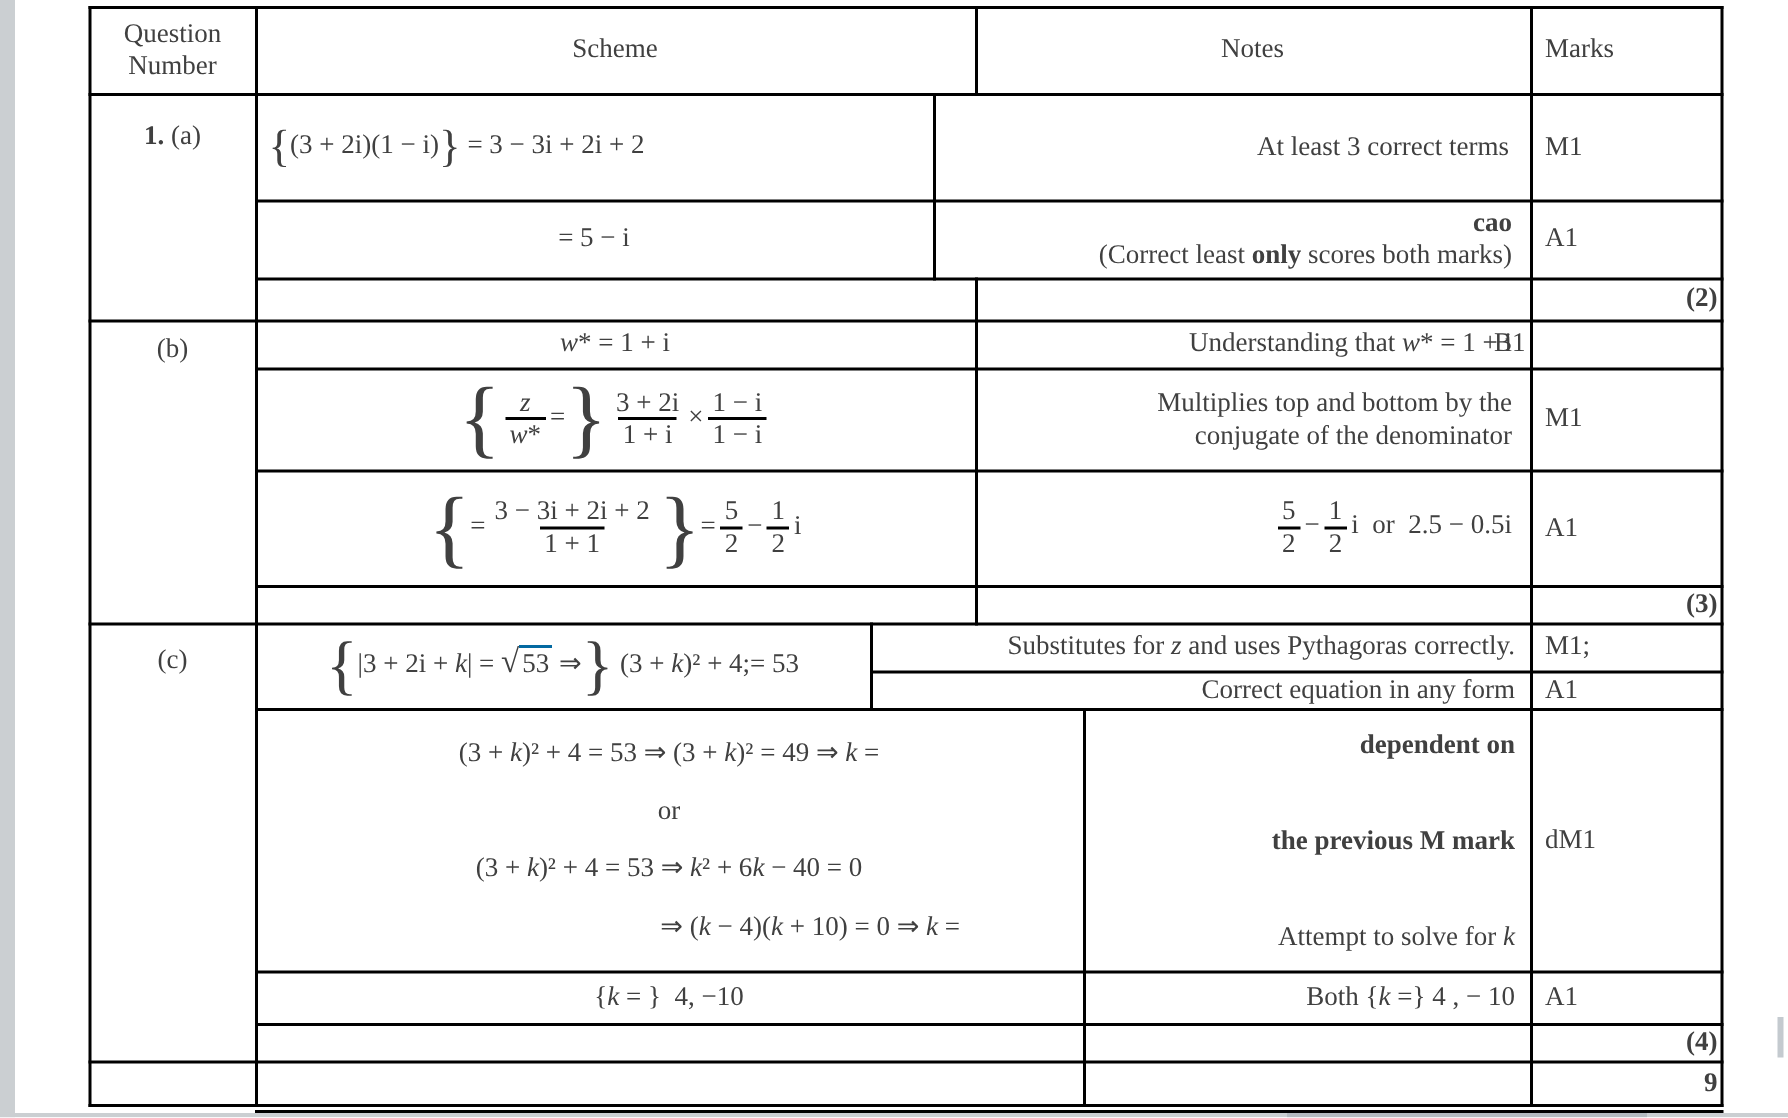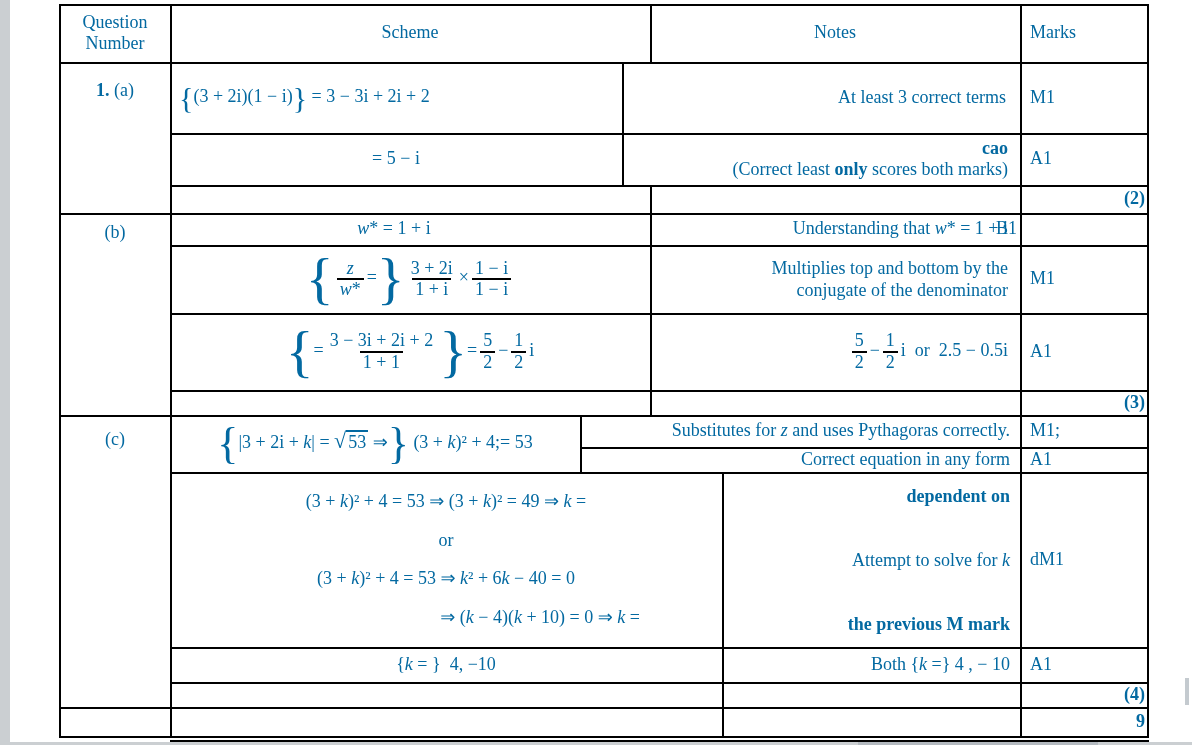--- a/index.html
+++ b/index.html
@@ -1,17 +1,17 @@
 <!DOCTYPE html>
 <html><head>
 <meta charset="utf-8">
 <style>
   html,body{margin:0;padding:0;background:#ffffff;}
   .page{position:relative;width:1192px;height:745px;background:#ffffff;
-        font-family:"Liberation Serif",serif;color:#0369a1;overflow:hidden;}
+        font-family:"Liberation Serif",serif;color:#404040;overflow:hidden;}
   .hl,.vl{position:absolute;background:#000;}
   .hl{height:2px;}
   .vl{width:2px;}
   .cell{position:absolute;display:flex;align-items:center;font-size:18px;line-height:1.18;}
   .col{flex-direction:column;justify-content:center;align-items:flex-end;}
   .tx{width:100%;}
   .ctr{text-align:center;}
   .rgt{text-align:right;}
   .lft{text-align:left;}
   .b{font-weight:bold;}
@@ -107,21 +107,21 @@
     <div class="tx rgt"><span>(Correct least </span><span class="b">only</span><span> scores both marks)</span></div>
   </div>
   <div class="cell marks" style="left:1022px;top:135px;width:123px;height:48px;">
     <div class="tx lft">A1</div>
   </div>
 
   <div class="cell tot" style="left:1022px;top:187px;width:123px;height:24px;">
     <div>(2)</div>
   </div>
 
-  <div class="cell" style="left:156px;top:215px;width:476px;height:28px;align-items:center;">
+  <div class="cell" style="left:172px;top:215px;width:476px;height:28px;align-items:center;">
     <div class="tx ctr"><span class="i">w</span><span>* = 1 + i</span></div>
   </div>
   <div class="cell" style="left:652px;top:215px;width:366px;height:28px;padding-right:10px;box-sizing:border-box;">
     <div class="tx rgt"><span>Understanding that </span><span class="i">w</span><span>* = 1 + i</span></div>
   </div>
   <div class="cell marks" style="left:988px;top:215px;width:123px;height:28px;">
     <div class="tx lft">B1</div>
   </div>
 
   <div class="cell" style="left:172px;top:247px;width:476px;height:64px;">
@@ -190,22 +190,22 @@
   </div>
 
   <div class="cell col" style="left:172px;top:474px;width:548px;height:171px;justify-content:space-evenly;">
     <div class="tx ctr"><span>(3 + </span><span class="i">k</span><span>)² + 4 = 53 ⇒ (3 + </span><span class="i">k</span><span>)² = 49 ⇒ </span><span class="i">k</span><span> =</span></div>
     <div class="tx ctr">or</div>
     <div class="tx ctr"><span>(3 + </span><span class="i">k</span><span>)² + 4 = 53 ⇒ </span><span class="i">k</span><span>² + 6</span><span class="i">k</span><span> − 40 = 0</span></div>
     <div class="tx rgt" style="padding-right:80px;box-sizing:border-box;"><span>⇒ (</span><span class="i">k</span><span> − 4)(</span><span class="i">k</span><span> + 10) = 0 ⇒ </span><span class="i">k</span><span> =</span></div>
   </div>
   <div class="cell col" style="left:724px;top:474px;width:294px;height:171px;padding-right:8px;box-sizing:border-box;line-height:26px;gap:38px;">
     <div class="tx rgt b">dependent on</div>
+    <div class="tx rgt b">the previous M mark</div>
     <div class="tx rgt"><span>Attempt to solve for </span><span class="i">k</span></div>
-    <div class="tx rgt b">the previous M mark</div>
   </div>
   <div class="cell marks" style="left:1022px;top:474px;width:123px;height:171px;">
     <div class="tx lft">dM1</div>
   </div>
 
   <div class="cell" style="left:172px;top:649px;width:548px;height:31px;">
     <div class="tx ctr"><span>{</span><span class="i">k</span><span> = }&nbsp; 4, −10</span></div>
   </div>
   <div class="cell" style="left:724px;top:649px;width:294px;height:31px;padding-right:8px;box-sizing:border-box;">
     <div class="tx rgt"><span>Both {</span><span class="i">k</span><span> =} 4 , − 10</span></div>

